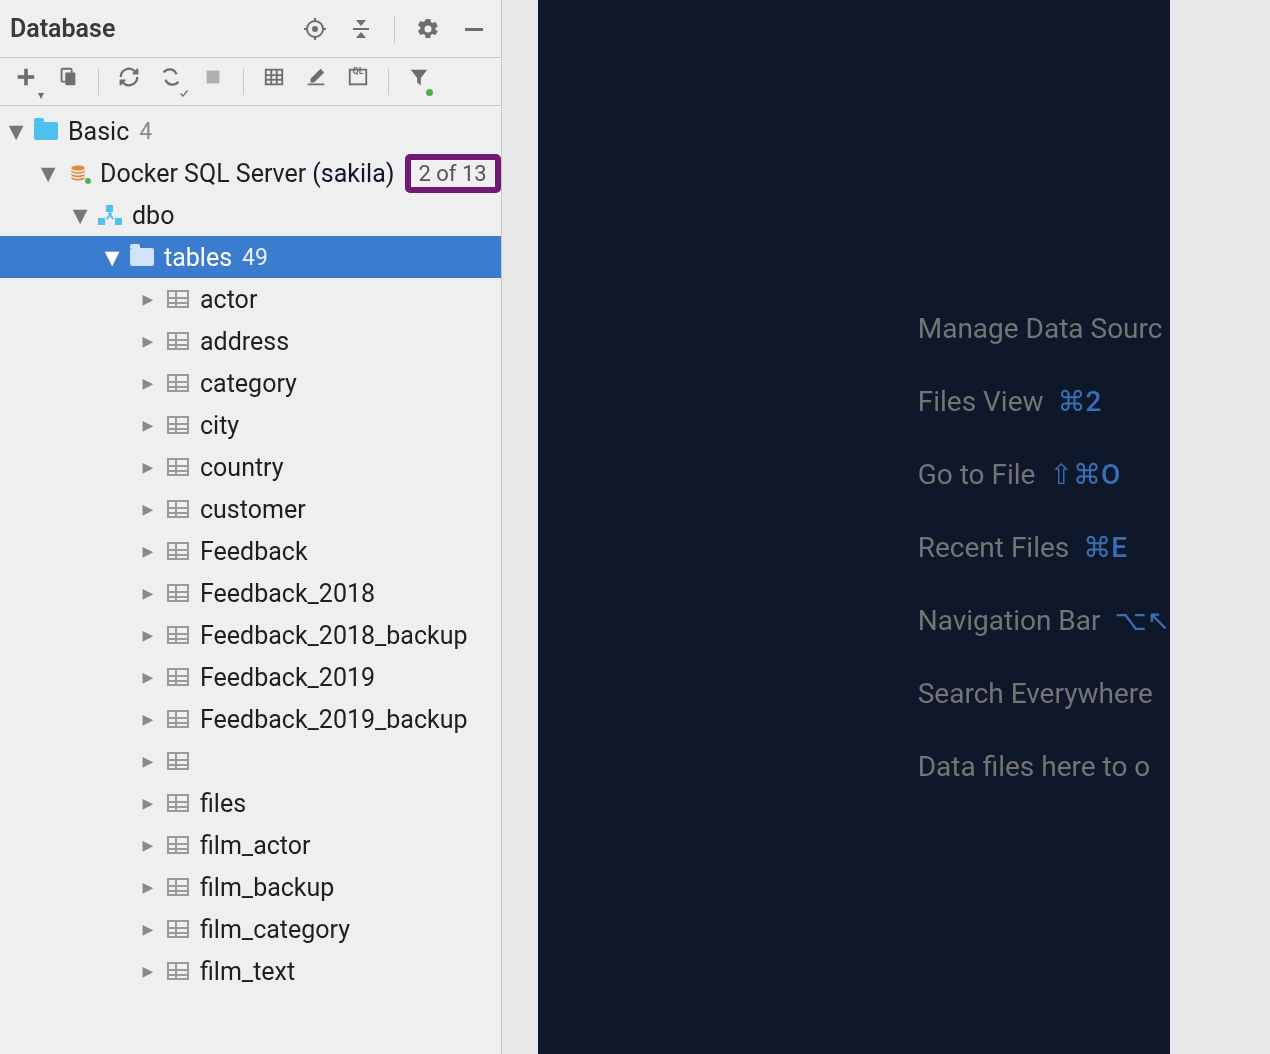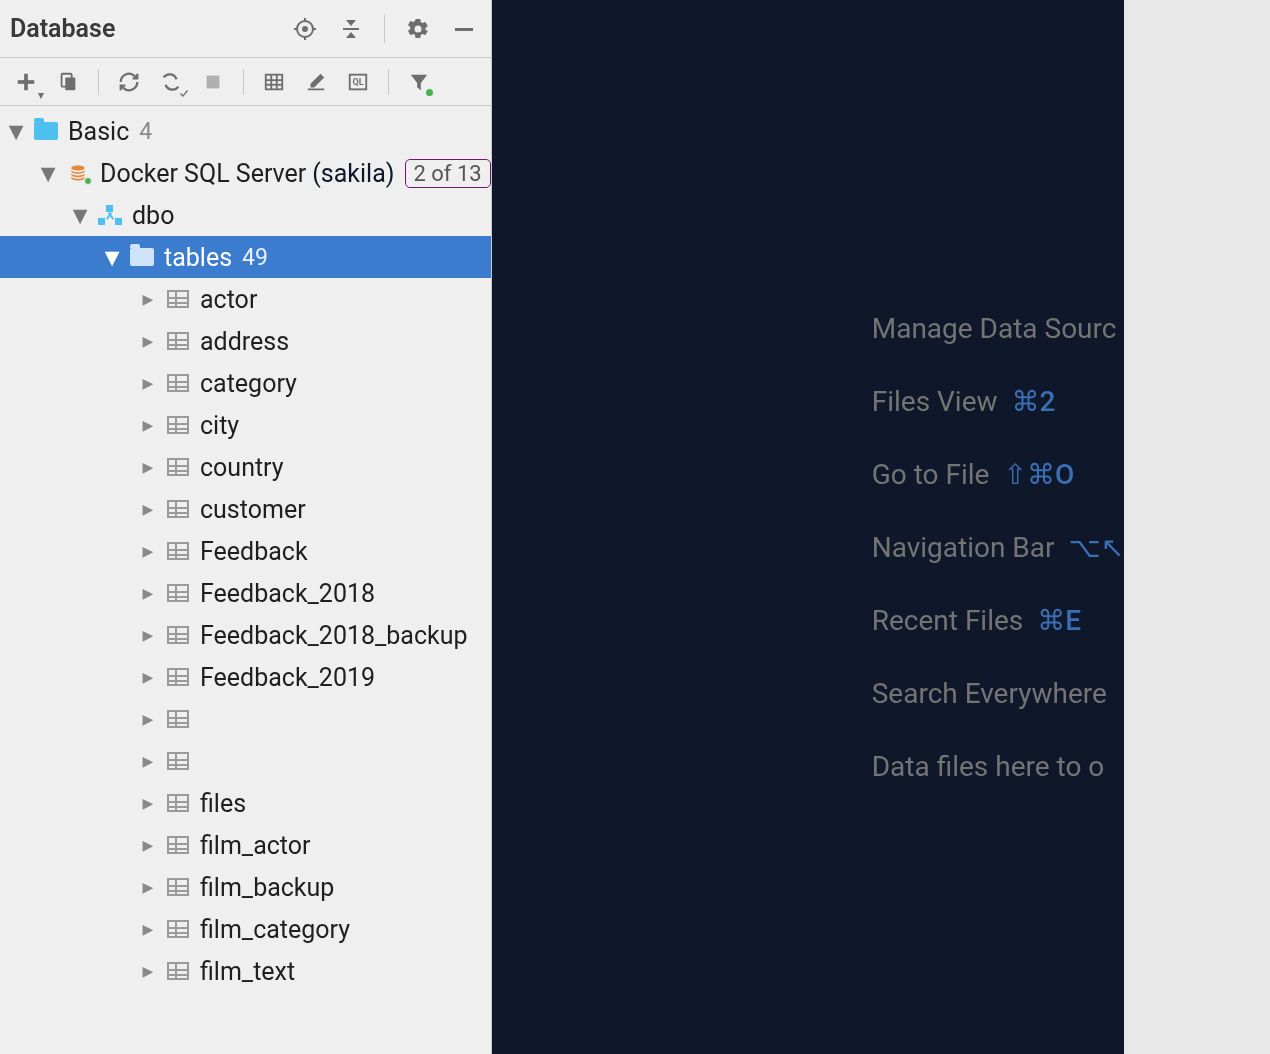--- a/index.html
+++ b/index.html
@@ -9,20 +9,21 @@
     font-size: 24px;
     color: #2b2b2b;
     background: #e8e8e8;
     overflow: hidden;
   }
   .app {
     display: flex;
     width: 1096px;
     height: 1054px;
     background: #e8e8e8;
+    gap: 36px;
   }
 
   
   .sidebar {
     width: 542px;
     background: #efefef;
     border-right: 1px solid #c8c8c8;
     display: flex;
     flex-direction: column;
   }
@@ -75,21 +76,20 @@
   .toolbar .sep {
     width: 1px;
     height: 26px;
     background: #c8c8c8;
     margin: 0 4px;
   }
   .tool-btn {
     width: 32px;
     height: 32px;
     display: flex;
-    align-items: center;
     justify-content: center;
     color: #6e6e6e;
     border-radius: 3px;
     position: relative;
   }
   .tool-btn svg { width: 22px; height: 22px; }
   .tool-btn .deco-plus {
     position: absolute;
     bottom: -4px;
     right: -2px;
@@ -137,21 +137,21 @@
   .tree-row .node-icon {
     width: 28px;
     display: inline-flex;
     justify-content: center;
     margin-right: 8px;
   }
   .tree-row .label { }
   .tree-row .paren { color: #0f172a; margin-left: 6px; }
   .tree-row .count { color: #8a8a8a; margin-left: 10px; font-size: 23px; }
   .tree-row .pill {
-    border: 1px solid #701a75;
+    border: 6px solid #701a75;
     border-radius: 5px;
     padding: 1px 8px;
     margin-left: 10px;
     font-size: 22px;
     color: #555;
   }
 
   
   .folder-icon {
     width: 24px; height: 18px;
@@ -474,20 +474,21 @@
               <span class="table-icon"></span>
             </span>
             <span class="label">Feedback_2019</span>
           </div>
           <div class="tree-row">
             <span class="indent" style="width:138px"></span>
             <span class="twisty" style="font-size: 14px; color: rgb(138, 138, 138);">▶</span>
             <span class="node-icon">
               <span class="table-icon"></span>
             </span>
+            <span class="label">Feedback_2019_backup</span>
           </div>
           <div class="tree-row">
             <span class="indent" style="width:138px"></span>
             <span class="twisty" style="font-size: 14px; color: rgb(138, 138, 138);">▶</span>
             <span class="node-icon">
               <span class="table-icon"></span>
             </span>
           </div>
           <div class="tree-row">
             <span class="indent" style="width:138px"></span>
@@ -541,28 +542,28 @@
         </div>
         <div class="welcome-row">
           <span>Files View</span>
           <span class="shortcut">⌘2</span>
         </div>
         <div class="welcome-row">
           <span>Go to File</span>
           <span class="shortcut">⇧⌘O</span>
         </div>
         <div class="welcome-row">
+          <span>Recent Files</span>
+          <span class="shortcut">⌘E</span>
+        </div>
+        <div class="welcome-row">
           <span>Navigation Bar</span>
           <span class="shortcut">⌥↖</span>
         </div>
         <div class="welcome-row">
-          <span>Recent Files</span>
-          <span class="shortcut">⌘E</span>
-        </div>
-        <div class="welcome-row">
           <span>Search Everywhere</span>
         </div>
         <div class="welcome-row">
           <span>Data files here to o</span>
         </div>
       </div>
   </div>
 
 </div>
 

